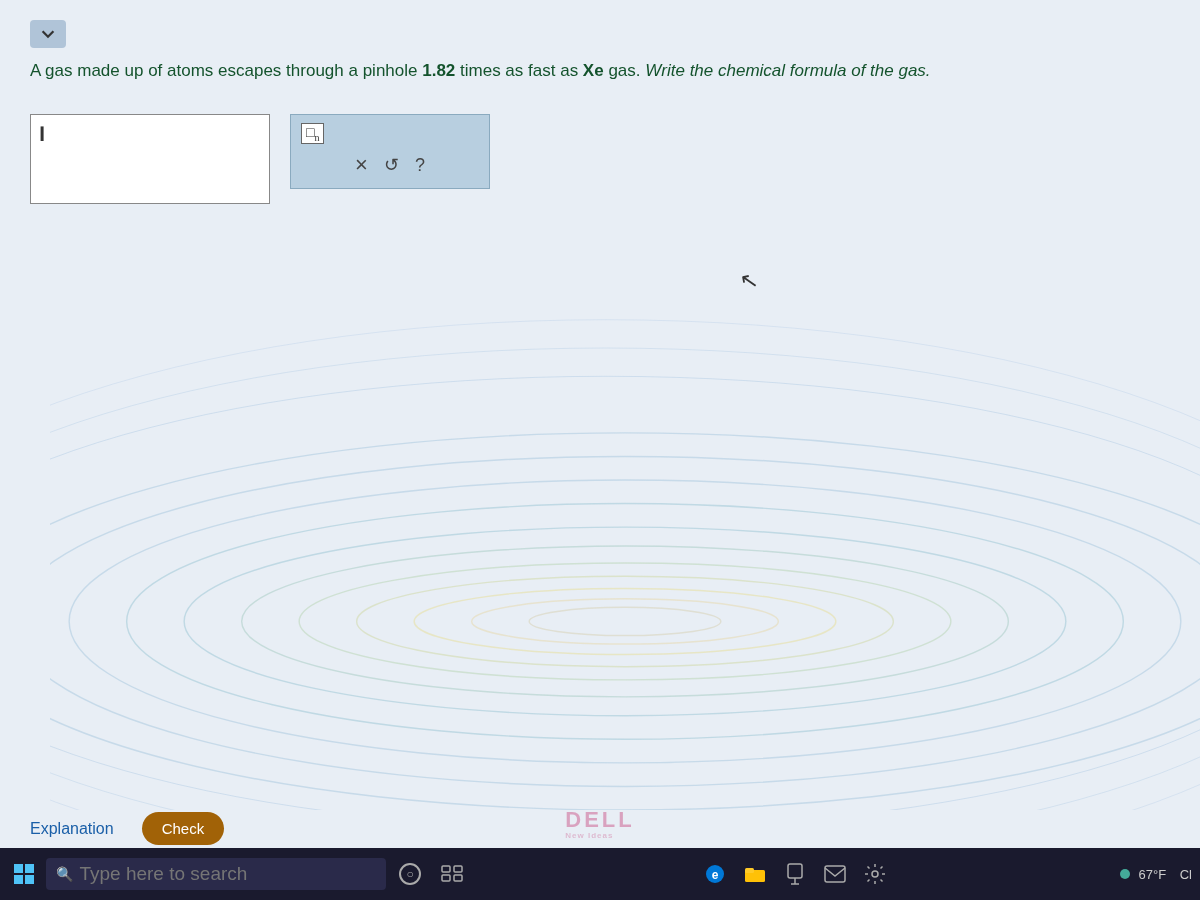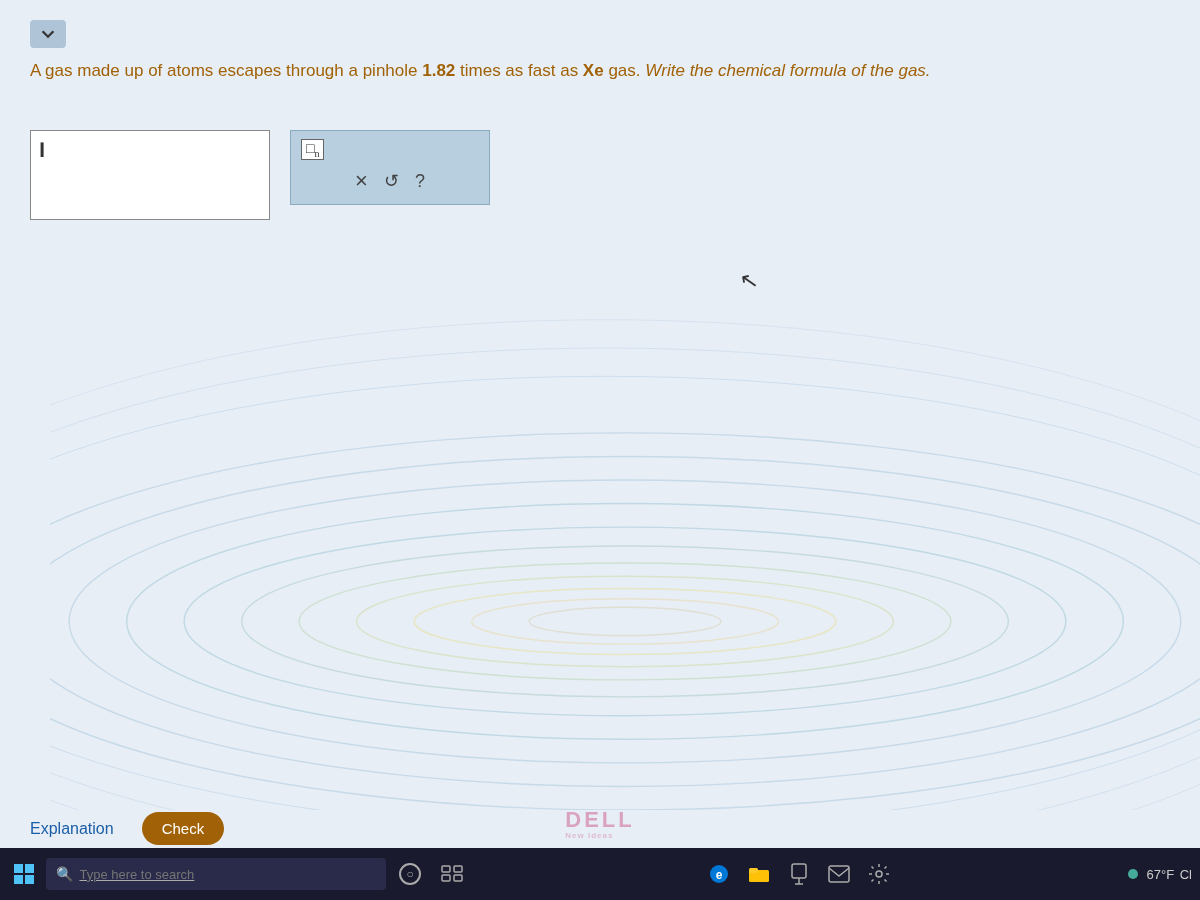--- a/index.html
+++ b/index.html
@@ -48,23 +48,23 @@
       margin-bottom: 10px;
     }
 
     .chevron-btn svg {
       width: 18px;
       height: 18px;
     }
 
     .question-text {
       font-size: 17px;
-      color: #a16207;
+      color: #14532d;
       line-height: 1.5;
-      margin-bottom: 46px;
+      margin-bottom: 30px;
       font-weight: 400;
     }
 
     .question-text strong {
       font-weight: 700;
     }
 
     .question-text em {
       font-style: italic;
     }
@@ -221,24 +221,23 @@
       display: flex;
       align-items: center;
       padding: 0 10px;
       gap: 6px;
     }
 
     .taskbar-search input {
       background: none;
       border: none;
       color: #aaa;
-      font-size: 13px;
+      font-size: 19px;
       outline: none;
       flex: 1;
-      text-decoration: underline;
     }
 
     .taskbar-search-icon {
       color: #aaa;
       font-size: 14px;
     }
 
     .taskbar-middle {
       display: flex;
       align-items: center;
@@ -437,16 +436,16 @@
         <circle cx="11" cy="11" r="3" stroke="#aaa" stroke-width="1.5"></circle>
         <path d="M11 1v3M11 18v3M1 11h3M18 11h3M3.5 3.5l2 2M16.5 16.5l2 2M3.5 18.5l2-2M16.5 5.5l2-2" stroke="#aaa" stroke-width="1.5"></path>
       </svg>
     </div>
   </div>
 
   <div class="taskbar-right">
     <div class="taskbar-circle"></div>
     <span class="taskbar-temp">
       <span>67°F</span>
-      <span style="margin-left:2px;">Cl</span>
+      <span style="margin-left:10px;">Cl</span>
     </span>
   </div>
 </div>
 
 </body></html>

